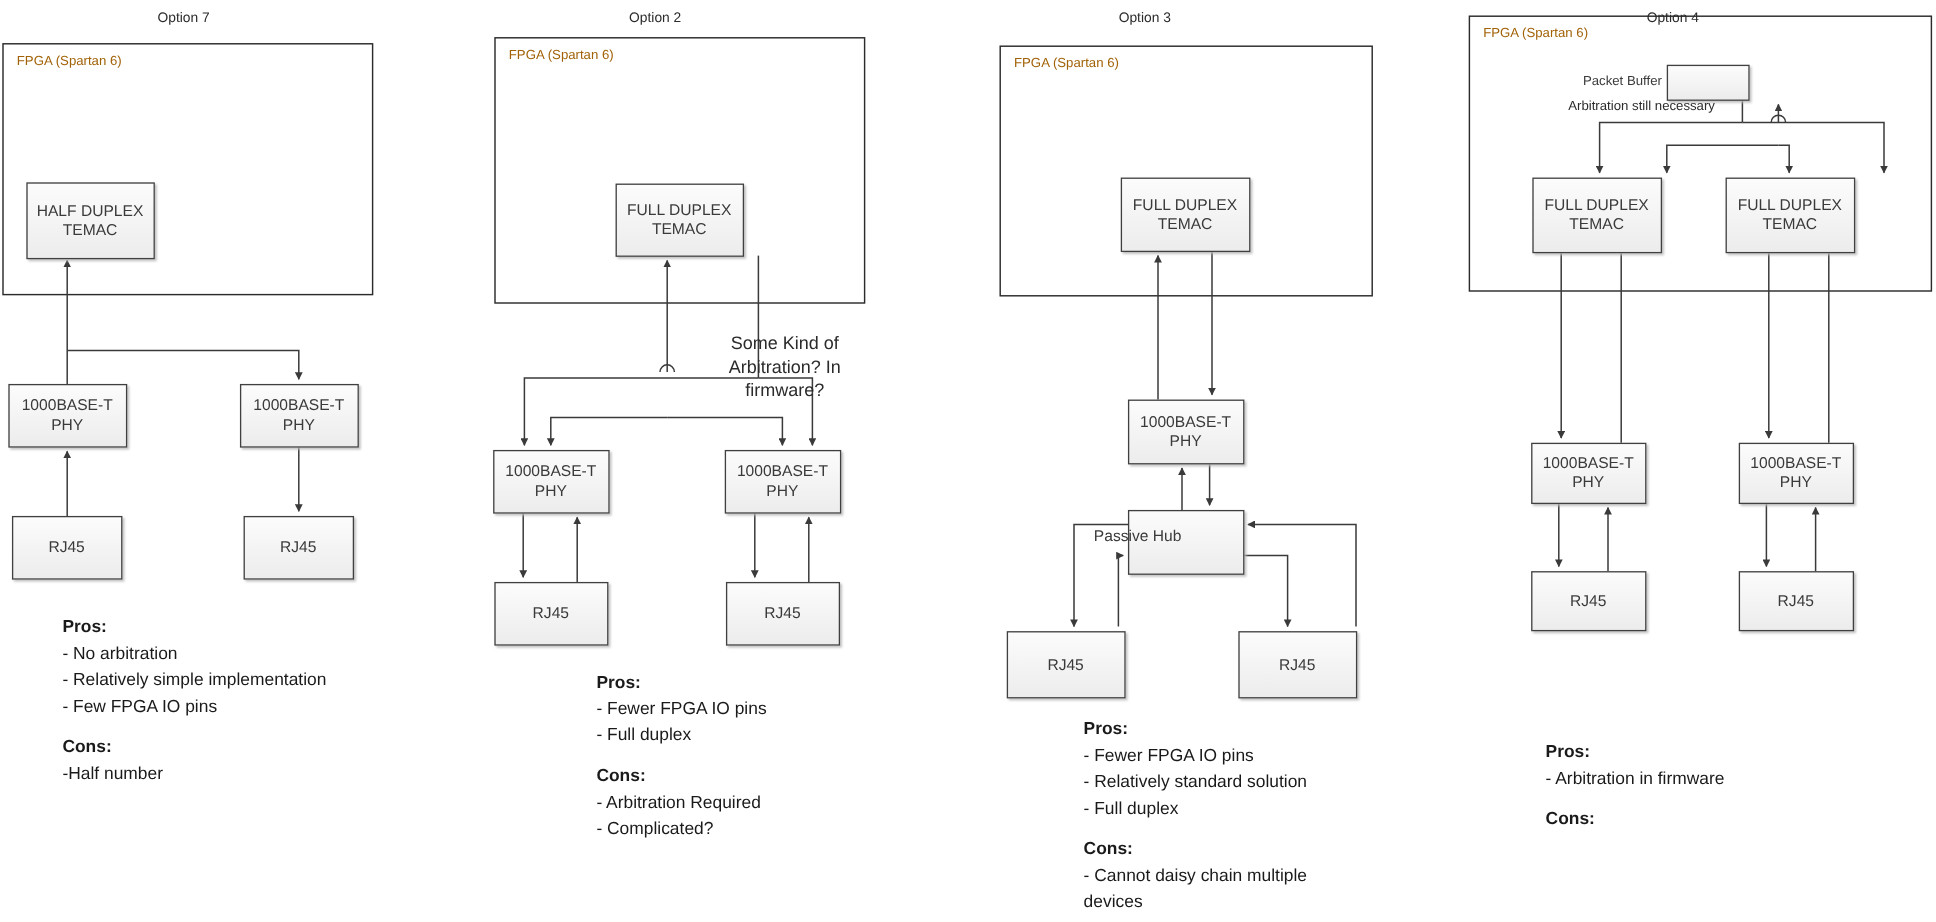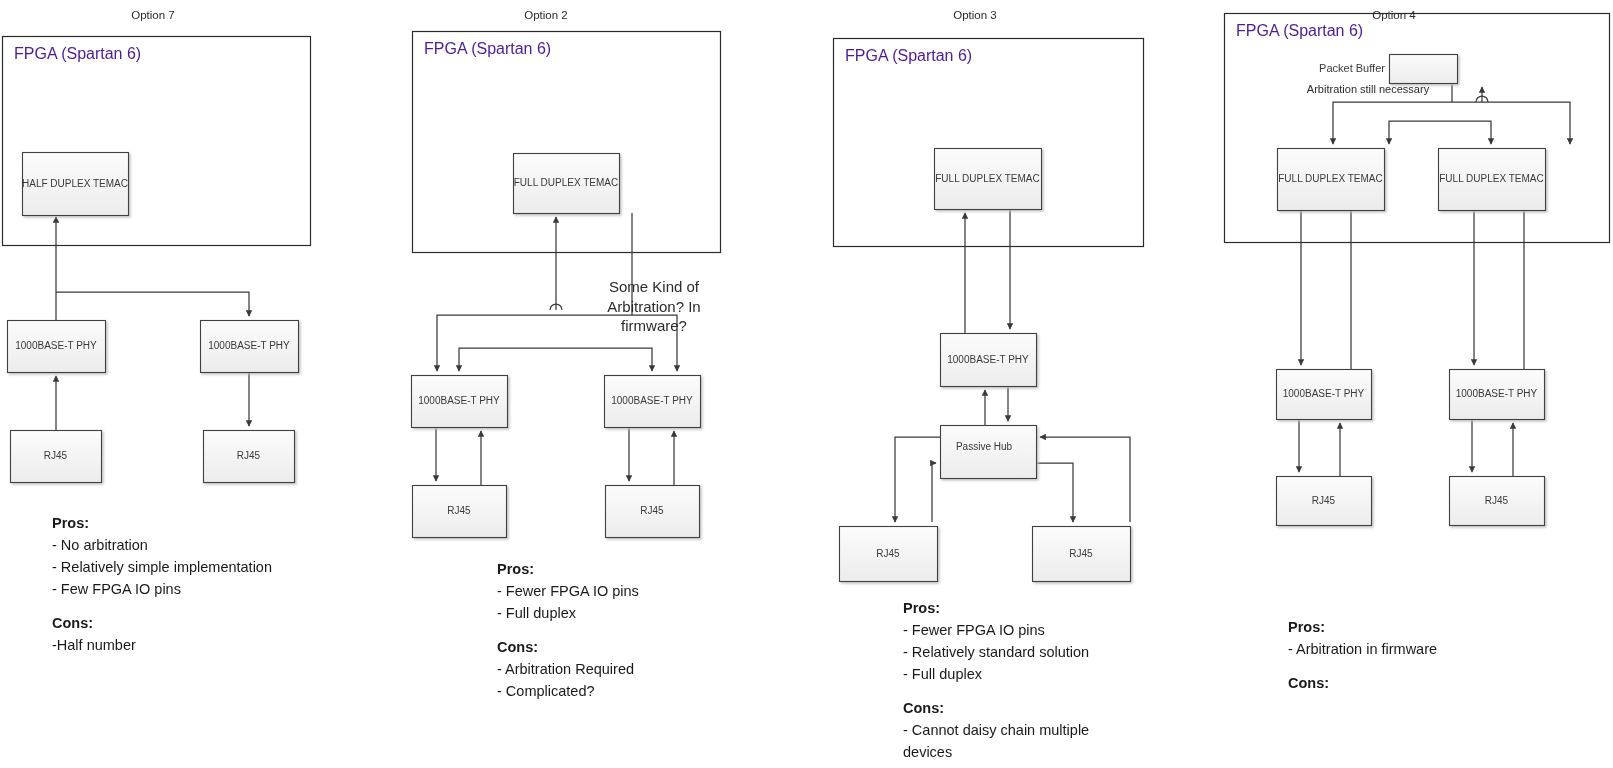--- a/index.html
+++ b/index.html
@@ -10,25 +10,25 @@
   }
   #stage{position:absolute;left:0;top:0;width:1613px;height:768px;}
   svg#diagram{position:absolute;left:0;top:0;width:1613px;height:768px;display:block;}
 
   .opt-title{
     position:absolute;font-size:11.5px;color:#2b2b2b;text-align:center;
     white-space:nowrap;
   }
   .node-label{
     position:absolute;display:flex;align-items:center;justify-content:center;
-    text-align:center;font-size:10px;color:#3a3a3a;
+    text-align:center;font-size:13px;color:#3a3a3a;
     pointer-events:none;line-height:1.2;
   }
   .fpga-label{
-    position:absolute;font-size:16px;color:#4c1d95;white-space:nowrap;
+    position:absolute;font-size:11px;color:#a16207;white-space:nowrap;
   }
   .edge-label{
     position:absolute;font-size:15px;color:#2b2b2b;text-align:center;
     line-height:1.3;
   }
   .proscons{
     position:absolute;font-size:14.5px;color:#1a1a1a;line-height:1.52;
   }
   .pc-head{font-weight:bold;}
   .pc-gap{height:12px;}
@@ -152,25 +152,25 @@
       <div class="edge-label" style="left: 588px; top: 277px; width: 132px; text-align: center;">Some Kind of Arbitration? In firmware?</div>
       <div class="proscons" style="left: 497px; top: 558px;">
         <div class="pc-head">Pros:</div>
         <div>- Fewer FPGA IO pins</div>
         <div>- Full duplex</div>
         <div class="pc-gap"></div>
         <div class="pc-head">Cons:</div>
         <div>- Arbitration Required</div>
         <div>- Complicated?</div>
       </div>
-      <div class="opt-title" style="left: 915px; top: 9px; width: 120px;">Option 3</div>
+      <div class="opt-title" style="left: 894px; top: 9px; width: 120px;">Option 3</div>
       <div class="fpga-label" style="left: 845px; top: 47px;">FPGA (Spartan 6)</div>
       <div class="node-label" style="left: 934px; top: 148px; width: 107px; height: 61px;">FULL DUPLEX TEMAC</div>
       <div class="node-label" style="left: 940px; top: 333px; width: 96px; height: 53px;">1000BASE-T PHY</div>
-      <div class="node-label" style="left: 936px; top: 425px; width: 96px; height: 43px;">Passive Hub</div>
+      <div class="node-label" style="left: 900px; top: 425px; width: 96px; height: 43px;">Passive Hub</div>
       <div class="node-label" style="left: 839px; top: 526px; width: 98px; height: 55px;">RJ45</div>
       <div class="node-label" style="left: 1032px; top: 526px; width: 98px; height: 55px;">RJ45</div>
       <div class="proscons" style="left: 903px; top: 597px;">
         <div class="pc-head">Pros:</div>
         <div>- Fewer FPGA IO pins</div>
         <div>- Relatively standard solution</div>
         <div>- Full duplex</div>
         <div class="pc-gap"></div>
         <div class="pc-head">Cons:</div>
         <div>- Cannot daisy chain multiple</div>

